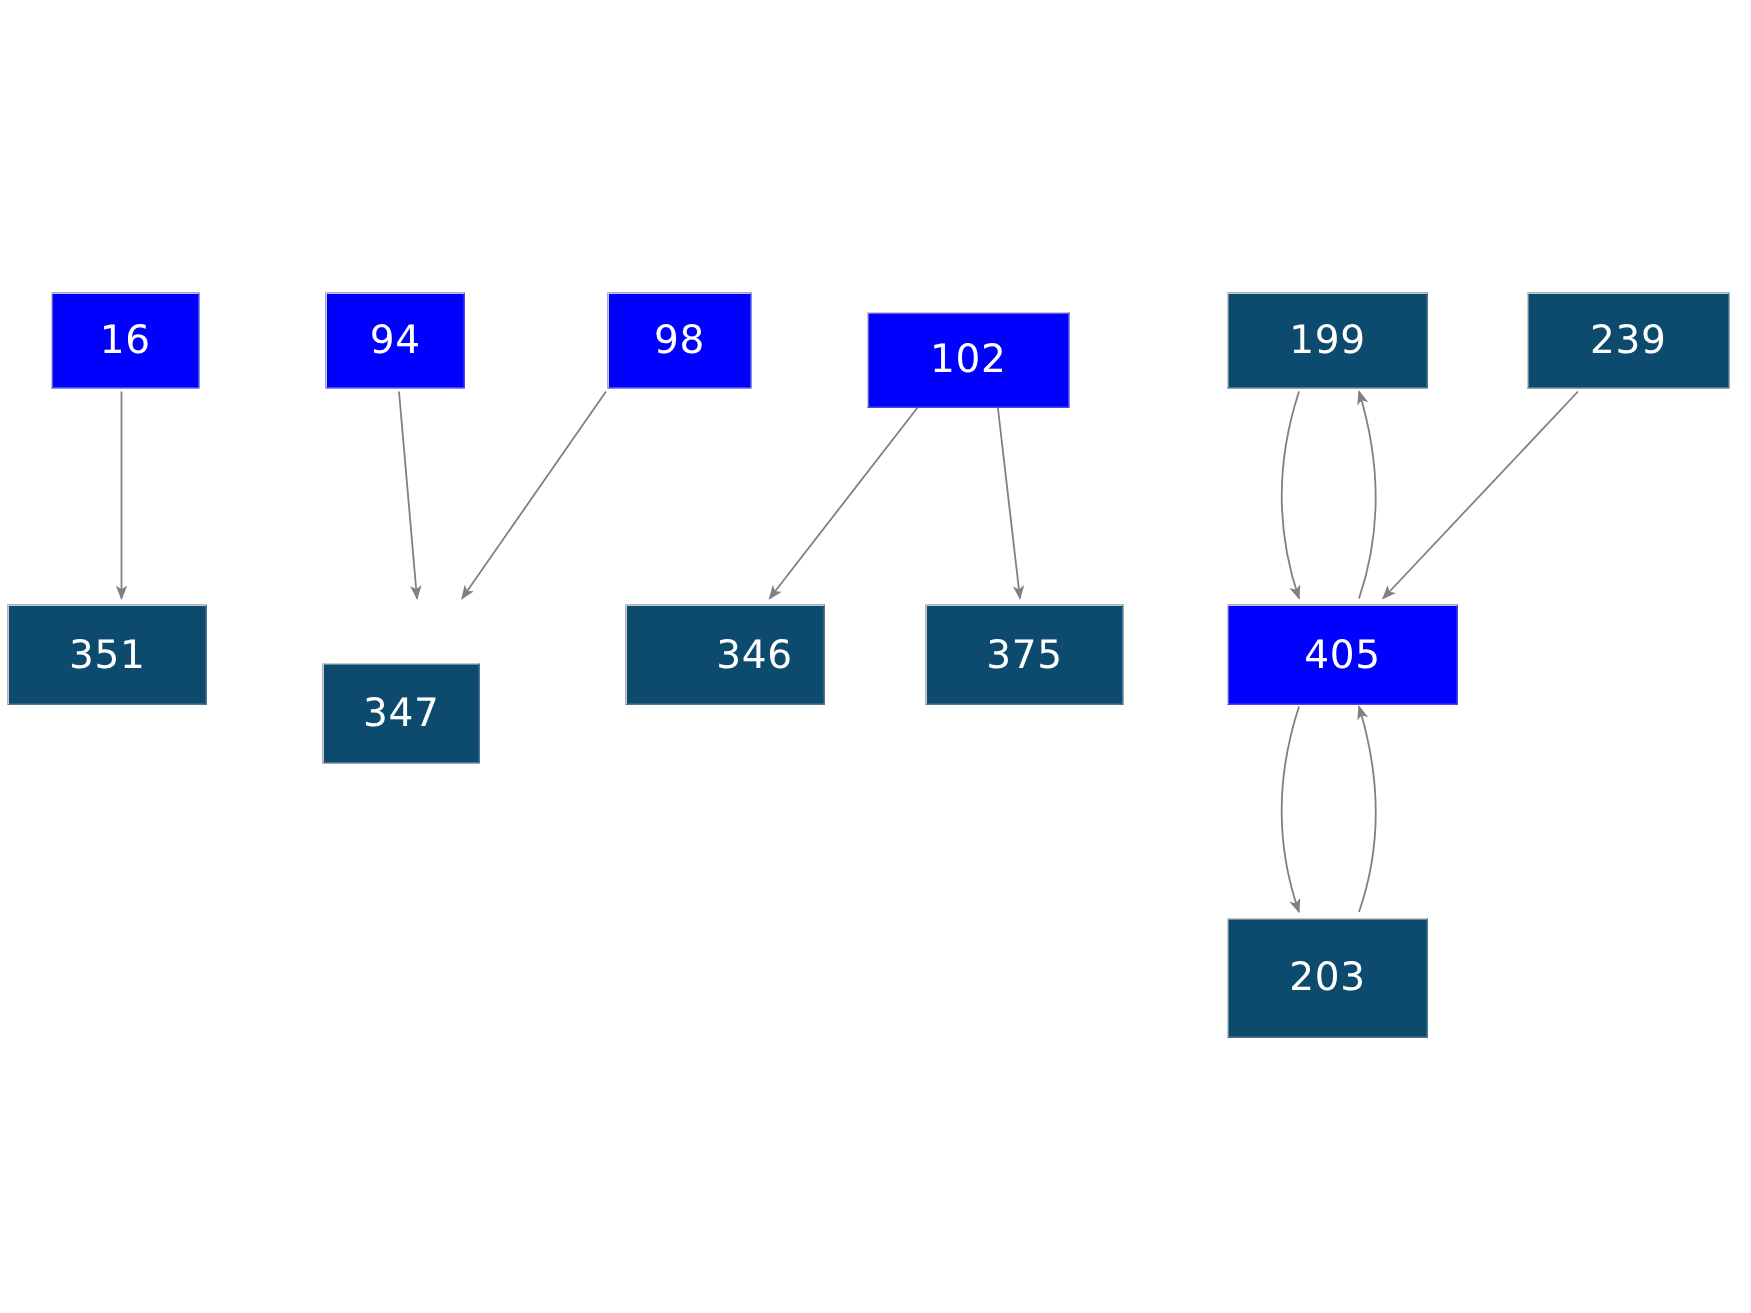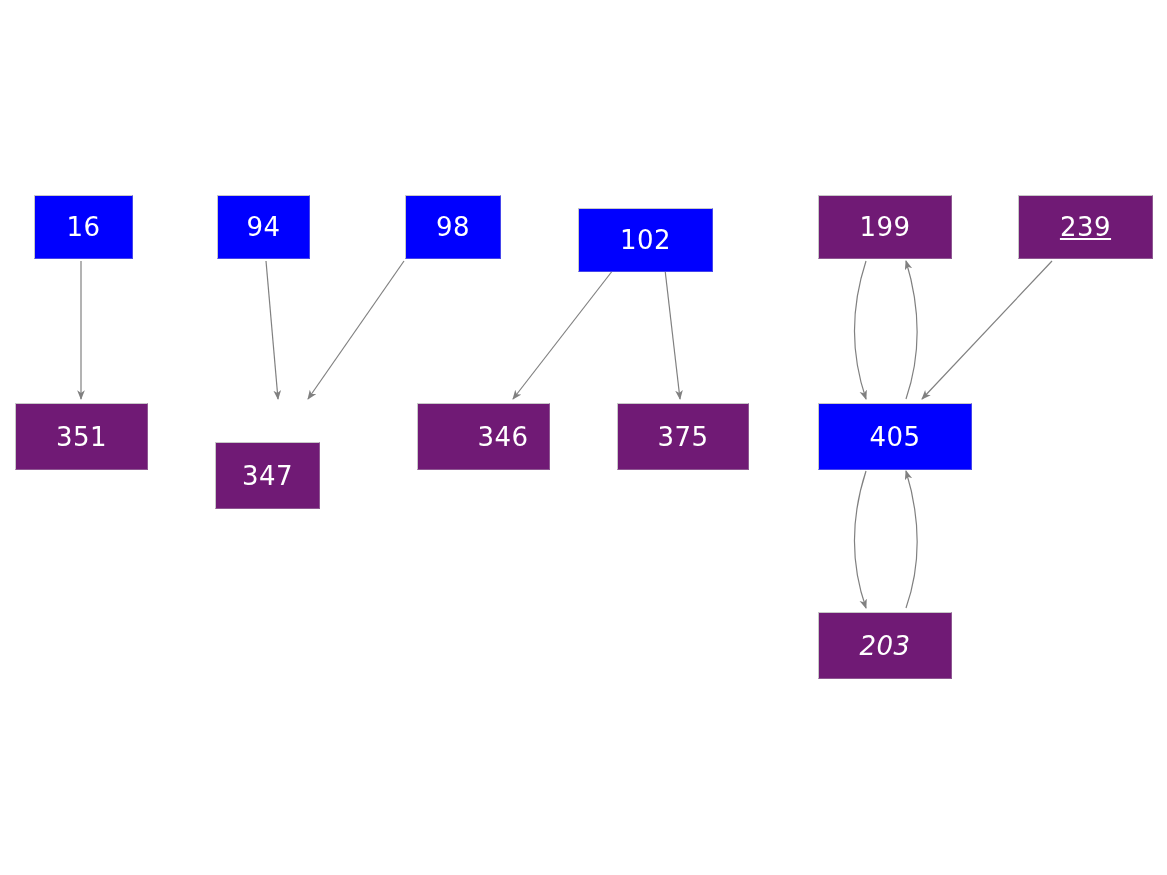--- a/index.html
+++ b/index.html
@@ -35,21 +35,21 @@
     font-size: 26px;
     line-height: 1;
     letter-spacing: 0.5px;
     border-top: 1px solid #c8c8c8;
     border-left: 1px solid #c8c8c8;
     border-right: 1px solid rgba(200,200,200,0.35);
     border-bottom: 1px solid rgba(200,200,200,0.35);
     user-select: none;
   }
   .node.blue { background: #0000ff; }
-  .node.red  { background: #701a75; }
+  .node.red  { background: #0c4a6e; }
   .node-label {
     pointer-events: none;
   }
 </style>
 </head>
 <body>
 
 <div id="canvas">
 
   <svg id="edge-layer" viewBox="0 0 1167 875" width="1167" height="875" xmlns="http://www.w3.org/2000/svg">
@@ -81,36 +81,36 @@
       </div>
       <div class="node blue" style="left: 377px; top: 195px; width: 96px; height: 64px; margin-left: 28px;">
         <span class="node-label">98</span>
       </div>
       <div class="node blue" style="left: 578px; top: 208px; width: 135px; height: 64px;">
         <span class="node-label">102</span>
       </div>
       <div class="node red" style="left: 818px; top: 195px; width: 134px; height: 64px;">
         <span class="node-label">199</span>
       </div>
-      <div class="node red" style="left: 1018px; top: 195px; width: 135px; height: 64px; text-decoration: underline;">
+      <div class="node red" style="left: 1018px; top: 195px; width: 135px; height: 64px;">
         <span class="node-label">239</span>
       </div>
-      <div class="node red" style="left: 15px; top: 403px; width: 133px; height: 67px;">
+      <div class="node red" style="left: 5px; top: 403px; width: 133px; height: 67px;">
         <span class="node-label">351</span>
       </div>
       <div class="node red" style="left: 215px; top: 403px; width: 105px; height: 67px; margin-top: 39px;">
         <span class="node-label">347</span>
       </div>
       <div class="node red" style="left: 417px; top: 403px; width: 133px; height: 67px; padding-left: 39px;">
         <span class="node-label">346</span>
       </div>
       <div class="node red" style="left: 617px; top: 403px; width: 132px; height: 67px;">
         <span class="node-label">375</span>
       </div>
       <div class="node blue" style="left: 818px; top: 403px; width: 154px; height: 67px;">
         <span class="node-label">405</span>
       </div>
-      <div class="node red" style="left: 818px; top: 612px; width: 134px; height: 67px; font-style: italic;">
+      <div class="node red" style="left: 818px; top: 612px; width: 134px; height: 80px;">
         <span class="node-label">203</span>
       </div>
     </div>
 
 </div>
 
 </body></html>

